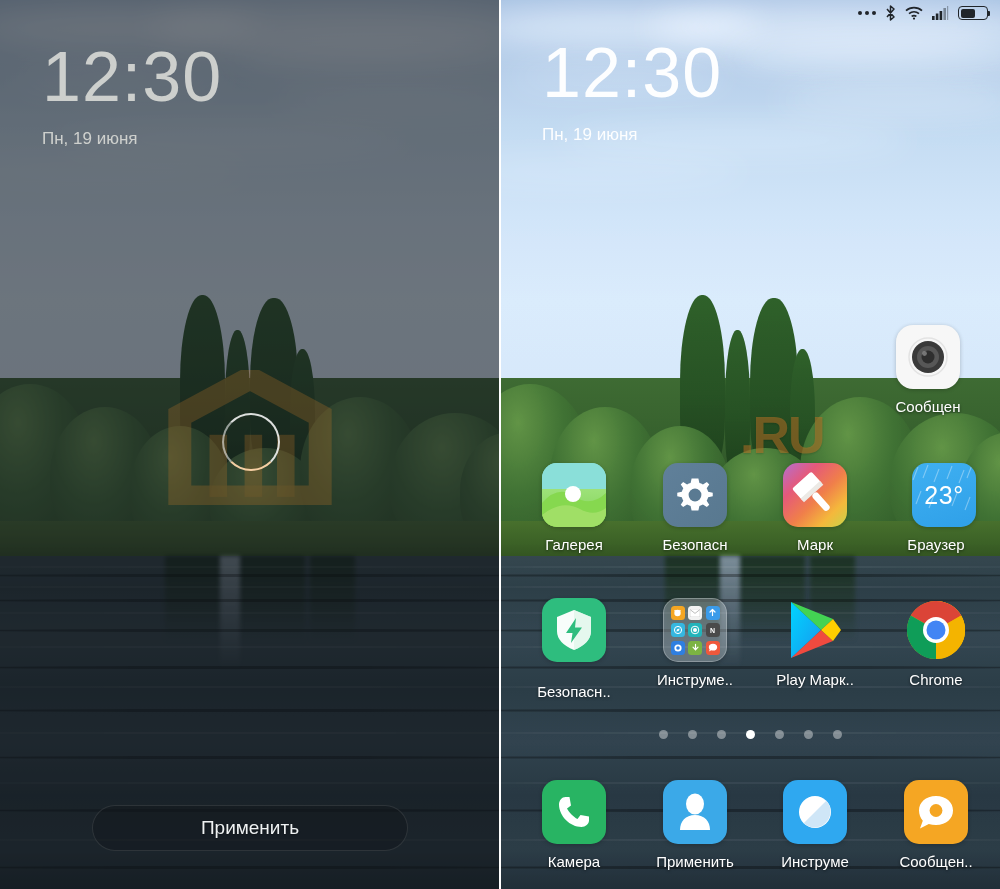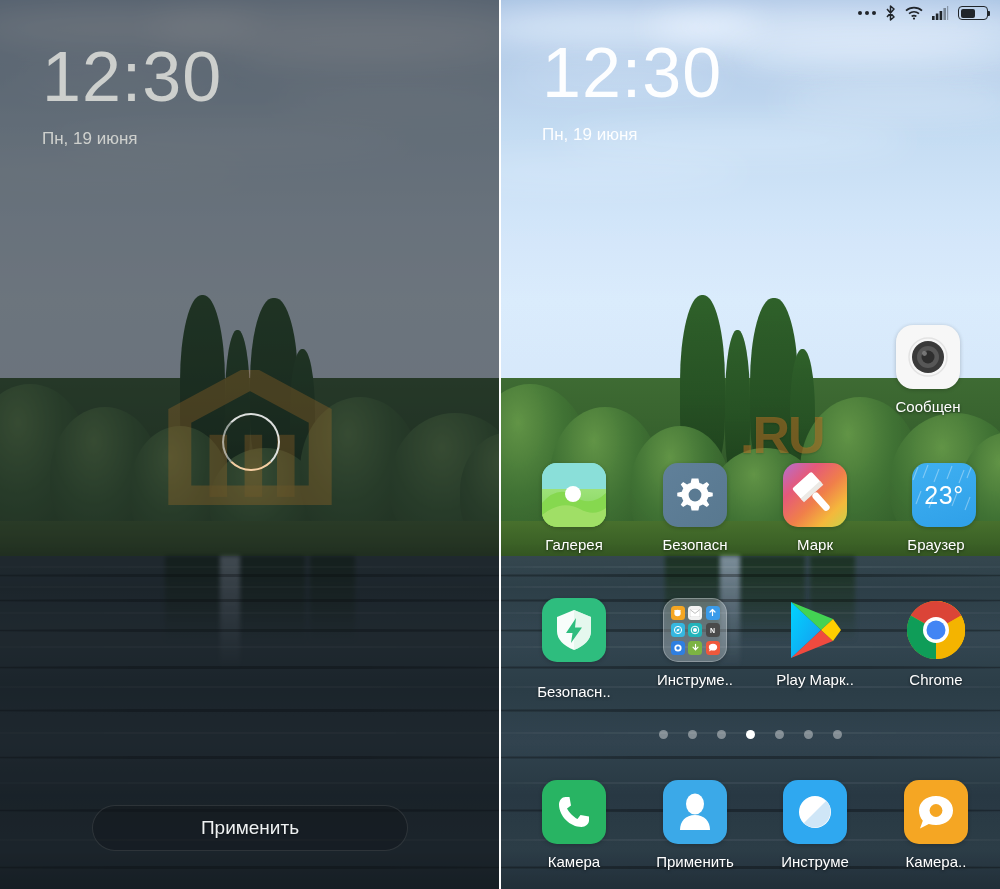--- a/index.html
+++ b/index.html
@@ -549,17 +549,17 @@
         <div class="icon-label">Инструме</div>
       </div>
 
       <div class="icon-cell" style="left:386px; top:780px;">
         <div class="icon-art" style="background:#f5a623;">
           <svg width="40" height="38" viewBox="0 0 40 38">
             <path d="M20 3 C30.5 3 37 9.5 37 17.5 C37 25.5 30.5 32 20 32 C17.5 32 15 31.6 12.8 30.9 L4 35.5 L6.8 27.8 C4.4 25 3 21.4 3 17.5 C3 9.5 9.5 3 20 3 Z" fill="#ffffff"></path>
             <circle cx="20" cy="17.5" r="6.4" fill="#f5a623"></circle>
           </svg>
         </div>
-        <div class="icon-label">Камера..</div>
+        <div class="icon-label">Сообщен..</div>
       </div>
     </div>
   </div>
 </div>
 
 </body></html>

